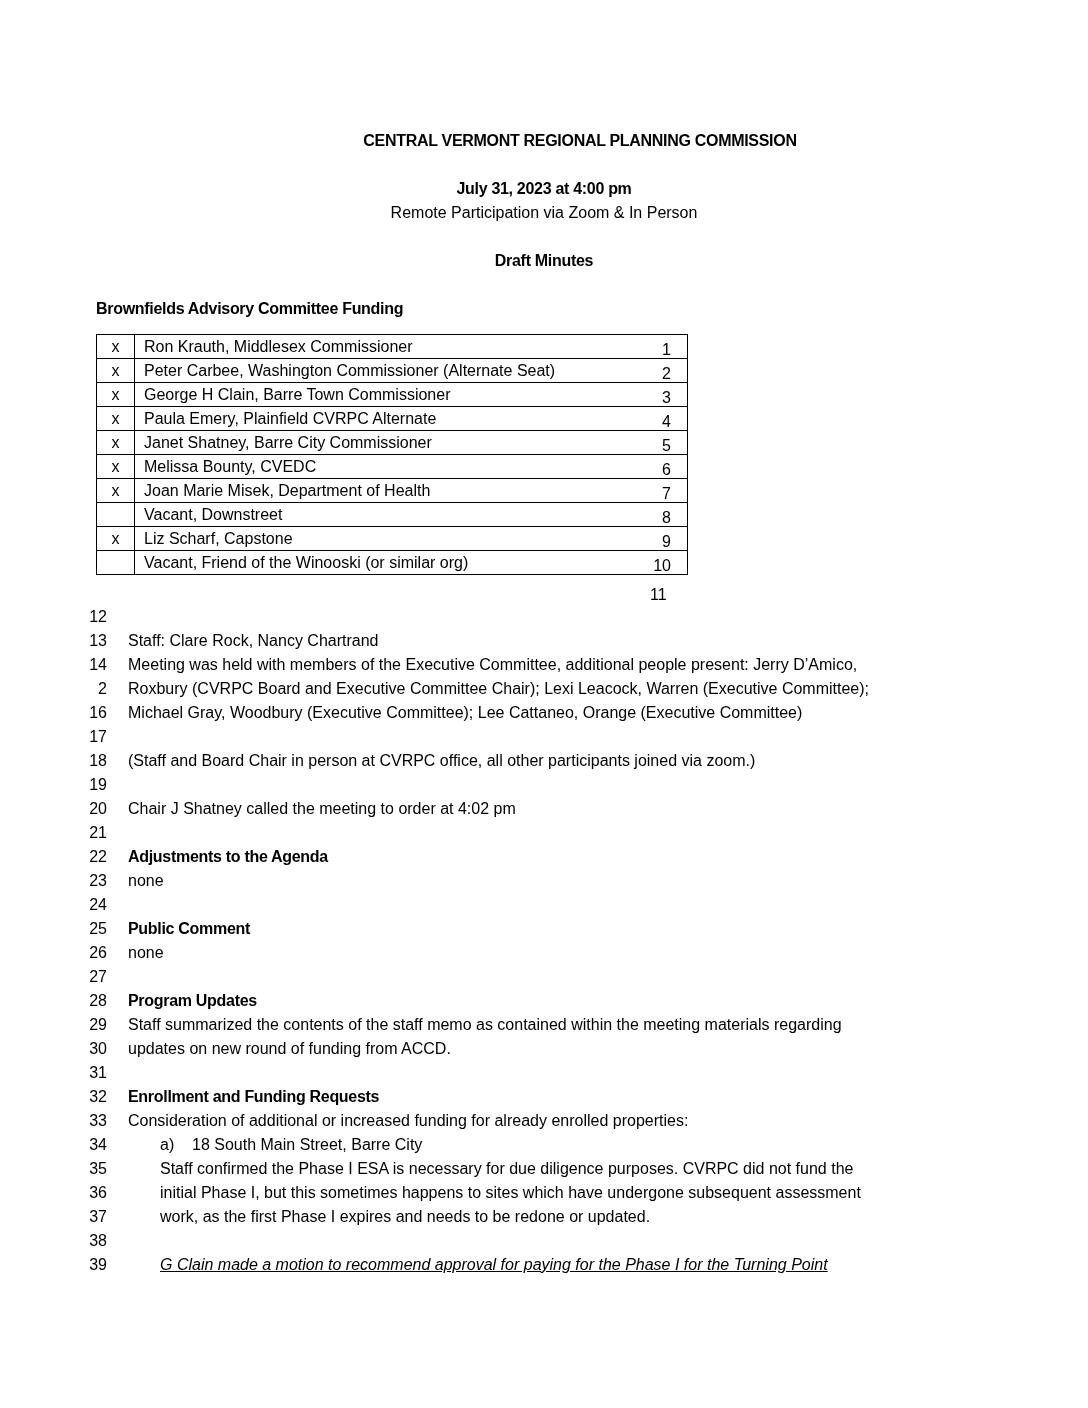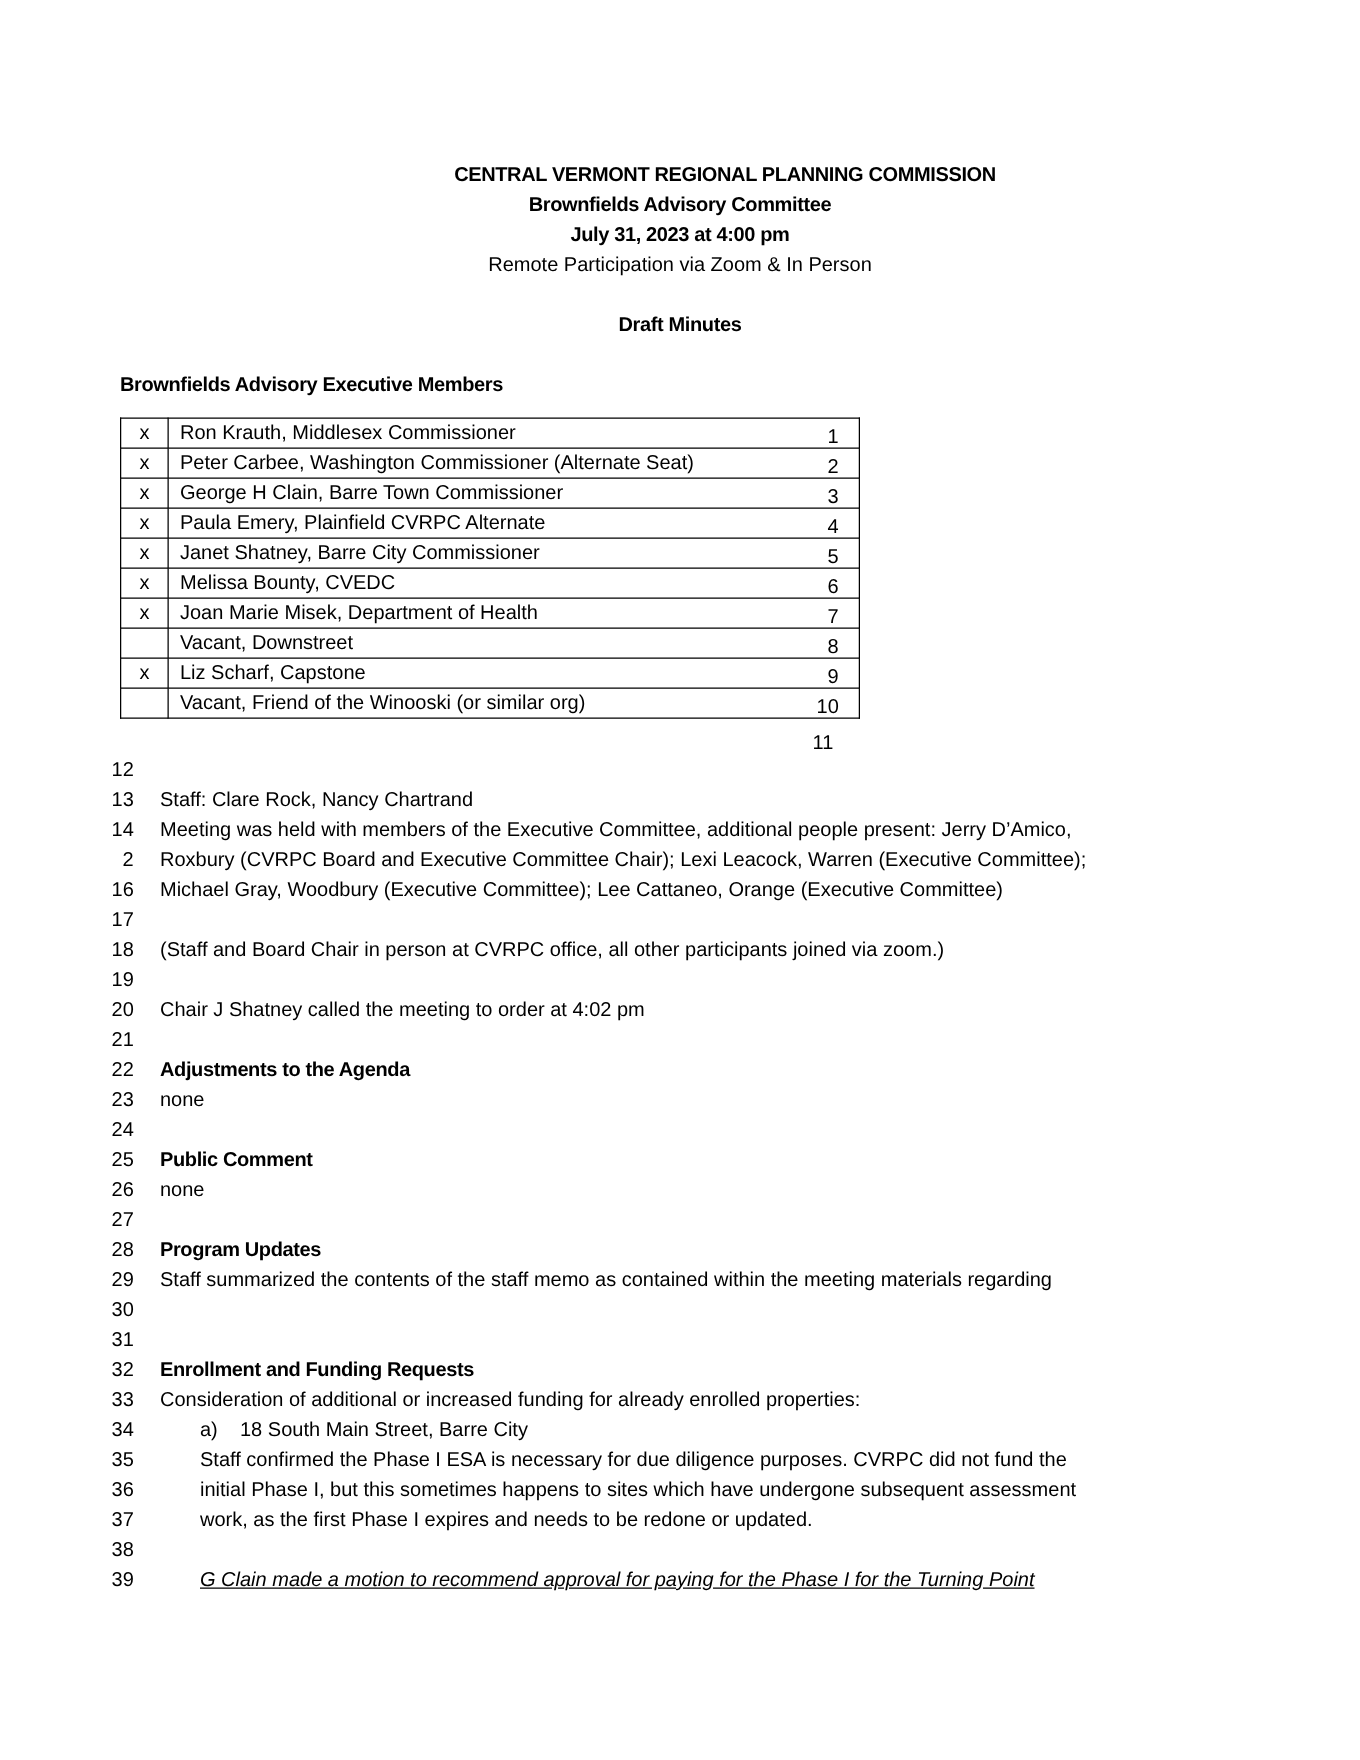--- a/index.html
+++ b/index.html
@@ -31,26 +31,25 @@
   .line .tx.b { font-weight: bold; letter-spacing: -0.3px; }
   .line .tx.motion { font-style: italic; text-decoration: underline; }
   .line .tx .sub { display: inline-block; width: 32px; }
 </style>
 </head>
 <body>
 
 <div class="page">
 
   <div id="h1" class="hdr bold">CENTRAL VERMONT REGIONAL PLANNING COMMISSION</div>
-  <div id="h2" class="hdr bold">Brownfields Advisory Committee</div>
   <div id="h3" class="hdr bold">July 31, 2023 at 4:00 pm</div>
   <div id="h4" class="hdr">Remote Participation via Zoom &amp; In Person</div>
   <div id="h5" class="hdr bold">Draft Minutes</div>
 
-  <div class="members-title">Brownfields Advisory Executive Members</div>
+  <div class="members-title">Brownfields Advisory Committee Funding</div>
 
   <table class="members">
     <tbody id="members-body">
         <tr>
           <td class="chk">x</td>
           <td class="name"><span>Ron Krauth, Middlesex Commissioner</span><span class="num">1</span></td>
         </tr>
         <tr>
           <td class="chk">x</td>
           <td class="name"><span>Peter Carbee, Washington Commissioner (Alternate Seat)</span><span class="num">2</span></td>
@@ -159,20 +158,21 @@
       <div class="line" style="top: 990px;">
         <span class="ln">28</span>
         <span class="tx b">Program Updates</span>
       </div>
       <div class="line" style="top: 1014px;">
         <span class="ln">29</span>
         <span class="tx">Staff summarized the contents of the staff memo as contained within the meeting materials regarding</span>
       </div>
       <div class="line" style="top: 1038px;">
         <span class="ln">30</span>
+        <span class="tx">updates on new round of funding from ACCD.</span>
       </div>
       <div class="line" style="top: 1062px;">
         <span class="ln">31</span>
         <span class="tx"></span>
       </div>
       <div class="line" style="top: 1086px;">
         <span class="ln">32</span>
         <span class="tx b">Enrollment and Funding Requests</span>
       </div>
       <div class="line" style="top: 1110px;">

